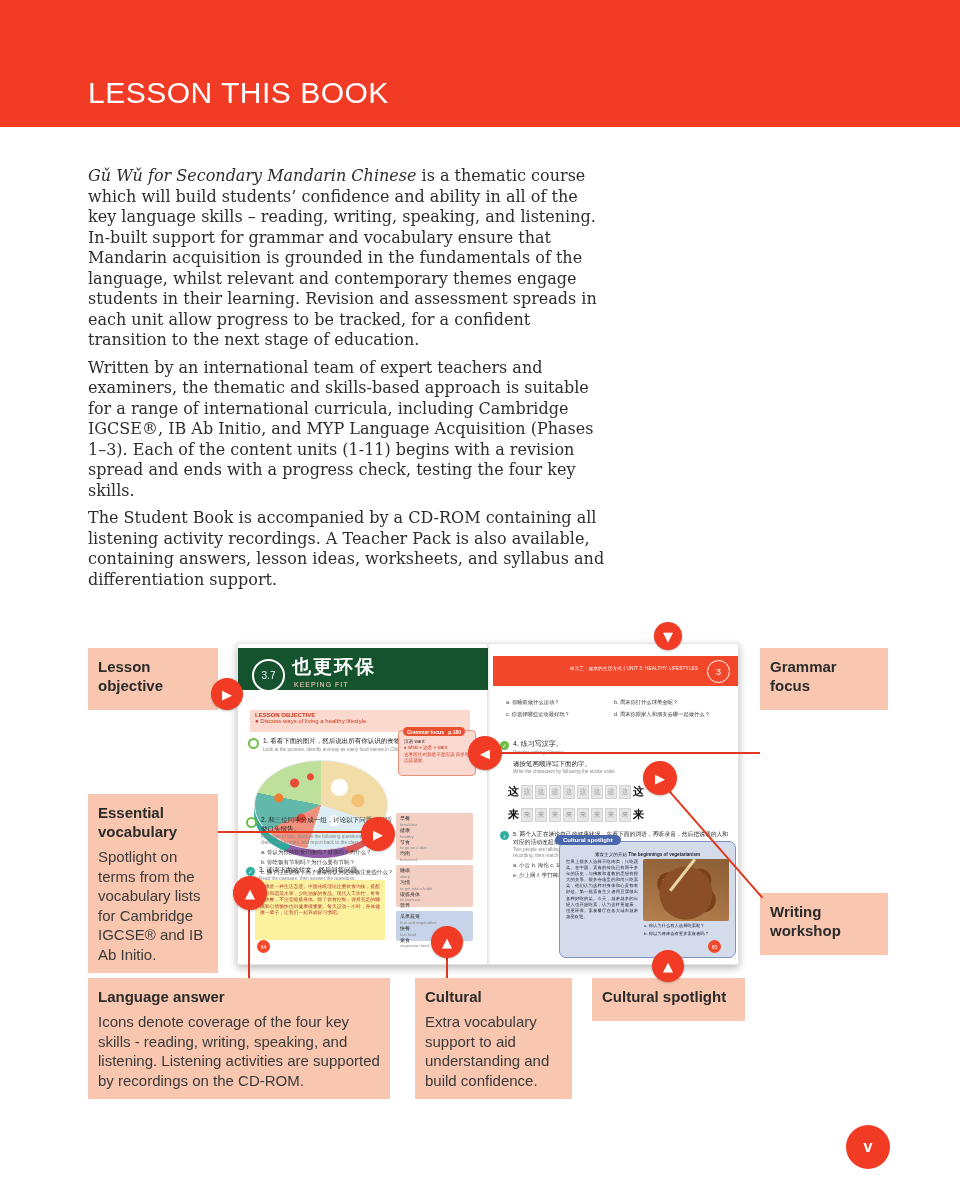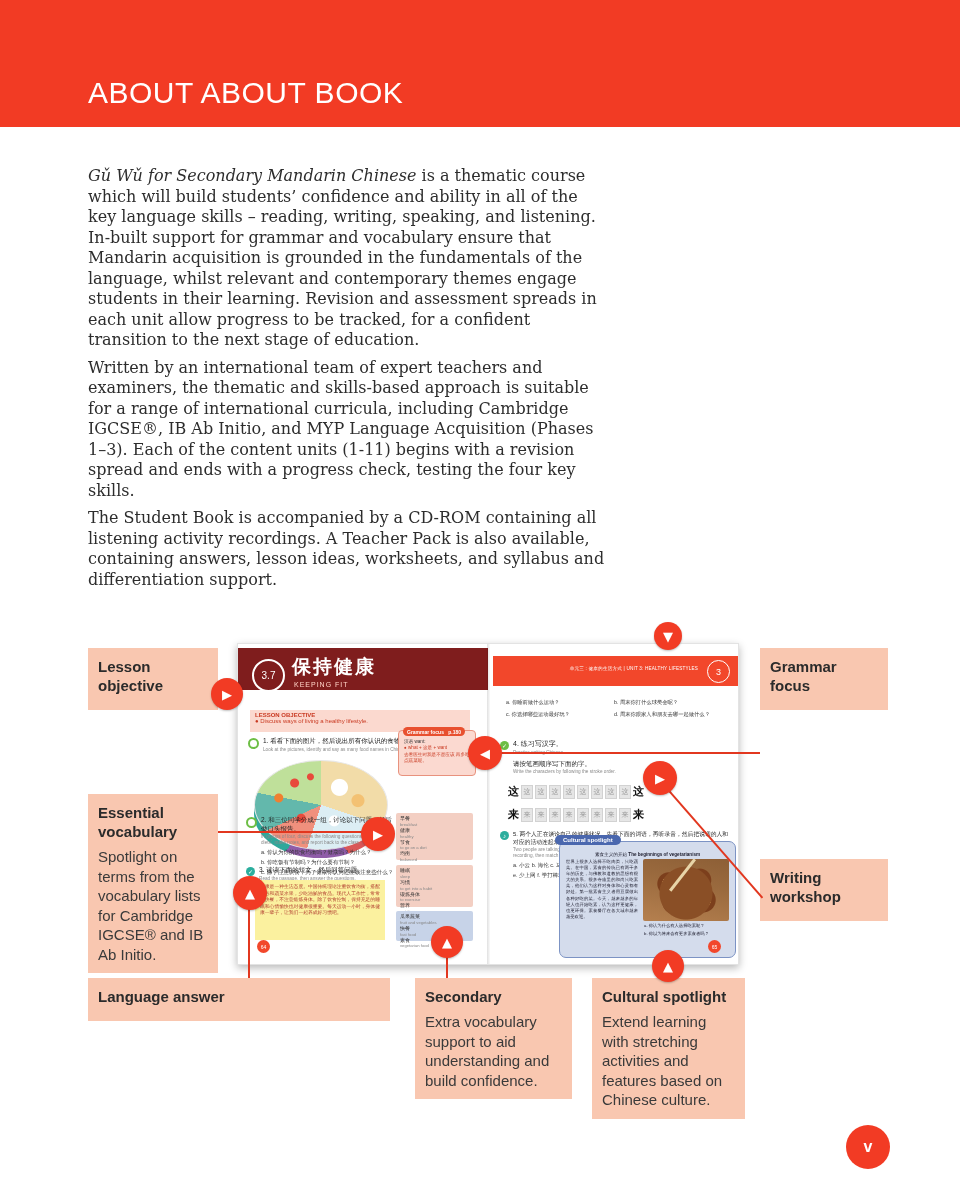--- a/index.html
+++ b/index.html
@@ -18,21 +18,21 @@
   .callout{background:#F9C7B0;color:#333;}
   .note{position:absolute;left:597px;top:563px;width:272px;padding:9px 10px 10px 12px;
         font-size:15px;line-height:20px;}
   
   .cbox{position:absolute;padding:9px 10px;font-size:15px;line-height:19.5px;}
   .cbox h3{margin:0 0 6px 0;font-size:15px;line-height:19px;color:#2b2b2b;}
   .cbox p{margin:0;color:#3a3a3a;}
   .cb-lesson{left:88px;top:648px;width:110px;}
   .cb-vocab{left:88px;top:794px;width:110px;}
   .cb-grammar{left:760px;top:648px;width:108px;}
-  .cb-writing{left:760px;top:859px;width:108px;}
+  .cb-writing{left:760px;top:893px;width:108px;}
   .cb-language{left:88px;top:978px;width:282px;}
   .cb-glossary{left:415px;top:978px;width:137px;}
   .cb-cultural{left:592px;top:978px;width:133px;}
   
   .line{position:absolute;background:#E2371F;z-index:4;}
   .ln-vocab{left:218px;top:831px;width:152px;height:2px;}
   .ln-grammar{left:495px;top:752px;width:265px;height:2px;}
   .ln-language{left:248px;top:898px;width:2px;height:80px;}
   .ln-glossary{left:446px;top:950px;width:2px;height:28px;}
   .ln-writing{left:660px;top:779px;width:157px;height:2px;
@@ -47,21 +47,21 @@
   .ab-writing{left:643px;top:761px;width:34px;height:34px;}
   .ab-vocab{left:361px;top:817px;width:34px;height:34px;}
   .ab-language{left:233px;top:876px;width:34px;height:34px;}
   .ab-glossary{left:431px;top:926px;width:32px;height:32px;}
   .ab-cultural{left:652px;top:950px;width:32px;height:32px;}
   
   .book{position:absolute;left:237px;top:643px;width:500px;height:320px;background:#fff;
         box-shadow:0 3px 8px rgba(0,0,0,.28);border:1px solid #e3e3e3;z-index:2;}
   .gutter{position:absolute;left:249px;top:0;width:3px;height:320px;
           background:linear-gradient(90deg,rgba(0,0,0,.12),rgba(0,0,0,.02));}
-  .lhead{position:absolute;left:0;top:4px;width:250px;height:42px;background:#7f1d1d;}
+  .lhead{position:absolute;left:0;top:4px;width:250px;height:42px;background:#14532d;}
   .lhead .unitc{position:absolute;left:14px;top:11px;width:29px;height:29px;border:2px solid #fff;
         border-radius:50%;color:#fff;font-size:10px;display:flex;align-items:center;justify-content:center;}
   .lhead .tzh{position:absolute;left:54px;top:6px;color:#fff;font-size:19px;font-weight:bold;letter-spacing:2px;}
   .lhead .ten{position:absolute;left:56px;top:33px;color:#ffd3c7;font-size:7px;letter-spacing:1px;}
   .objband{position:absolute;left:12px;top:66px;width:220px;height:22px;background:#FBD9CF;padding:2px 5px;box-sizing:border-box;}
   .objband .ol{font-size:6px;font-weight:bold;color:#C93A22;display:block;}
   .objband .ot{font-size:6px;color:#C93A22;display:block;}
   .ex{position:absolute;display:flex;gap:4px;}
   .exicon{flex:0 0 auto;width:9px;height:9px;border-radius:50%;margin-top:1px;}
   .ring{border:2px solid #6DBE45;background:#fff;width:7px;height:7px;}
@@ -140,41 +140,41 @@
   
   .vnum{position:absolute;left:846px;top:1125px;width:44px;height:44px;border-radius:50%;background:#F23B24;
         color:#fff;font-size:16px;font-weight:bold;display:flex;align-items:center;justify-content:center;z-index:6;}
 </style>
 </head>
 <body>
 
 <div class="page">
 
   <header class="banner">
-    <h1>ABOUT ABOUT BOOK</h1>
+    <h1>LESSON THIS BOOK</h1>
   </header>
 
   <section class="intro">
     <p><em>Gǔ Wǔ for Secondary Mandarin Chinese</em><span> is a thematic course which will build students’ confidence and ability in all of the key language skills – reading, writing, speaking, and listening. In-built support for grammar and vocabulary ensure that Mandarin acquisition is grounded in the fundamentals of the language, whilst relevant and contemporary themes engage students in their learning. Revision and assessment spreads in each unit allow progress to be tracked, for a confident transition to the next stage of education.</span></p>
     <p>Written by an international team of expert teachers and examiners, the thematic and skills-based approach is suitable for a range of international curricula, including Cambridge IGCSE®, IB Ab Initio, and MYP Language Acquisition (Phases 1–3). Each of the content units (1-11) begins with a revision spread and ends with a progress check, testing the four key skills.</p>
     <p>The Student Book is accompanied by a CD-ROM containing all listening activity recordings. A Teacher Pack is also available, containing answers, lesson ideas, worksheets, and syllabus and differentiation support.</p>
   </section>
 
 
   <div class="line ln-vocab"></div>
   <div class="line ln-grammar"></div>
   <div class="line ln-language"></div>
   <div class="line ln-glossary"></div>
   <div class="line ln-writing"></div>
 
   <div class="book">
 
     <div class="lhead">
       <div class="unitc">3.7</div>
-      <div class="tzh">保持健康</div>
+      <div class="tzh">也更环保</div>
       <div class="ten">KEEPING FIT</div>
     </div>
     <div class="objband">
       <span class="ol">LESSON OBJECTIVE</span>
       <span class="ot">● Discuss ways of living a healthy lifestyle.</span>
     </div>
 
     <div class="ex" style="left:10px;top:93px;width:220px;">
       <span class="exicon ring"></span>
       <div>
@@ -335,28 +335,28 @@
     <p>Spotlight on terms from the vocabulary lists for Cambridge IGCSE® and IB Ab Initio.</p>
   </div>
   <div class="cbox callout cb-grammar">
     <h3>Grammar focus</h3>
   </div>
   <div class="cbox callout cb-writing">
     <h3>Writing workshop</h3>
   </div>
   <div class="cbox callout cb-language">
     <h3>Language answer</h3>
+    <p>Icons denote coverage of the four key skills - reading, writing, speaking, and listening. Listening activities are supported by recordings on the CD-ROM.</p>
   </div>
   <div class="cbox callout cb-glossary">
-    <h3>Secondary</h3>
+    <h3>Cultural</h3>
     <p>Extra vocabulary support to aid understanding and build confidence.</p>
   </div>
   <div class="cbox callout cb-cultural">
     <h3>Cultural spotlight</h3>
-    <p>Extend learning with stretching activities and features based on Chinese culture.</p>
   </div>
 
   <div class="ab ab-note">
       <span>▼</span>
     </div>
   <div class="ab ab-lesson">
       <span>▶</span>
     </div>
   <div class="ab ab-grammar">
       <span>◀</span>

